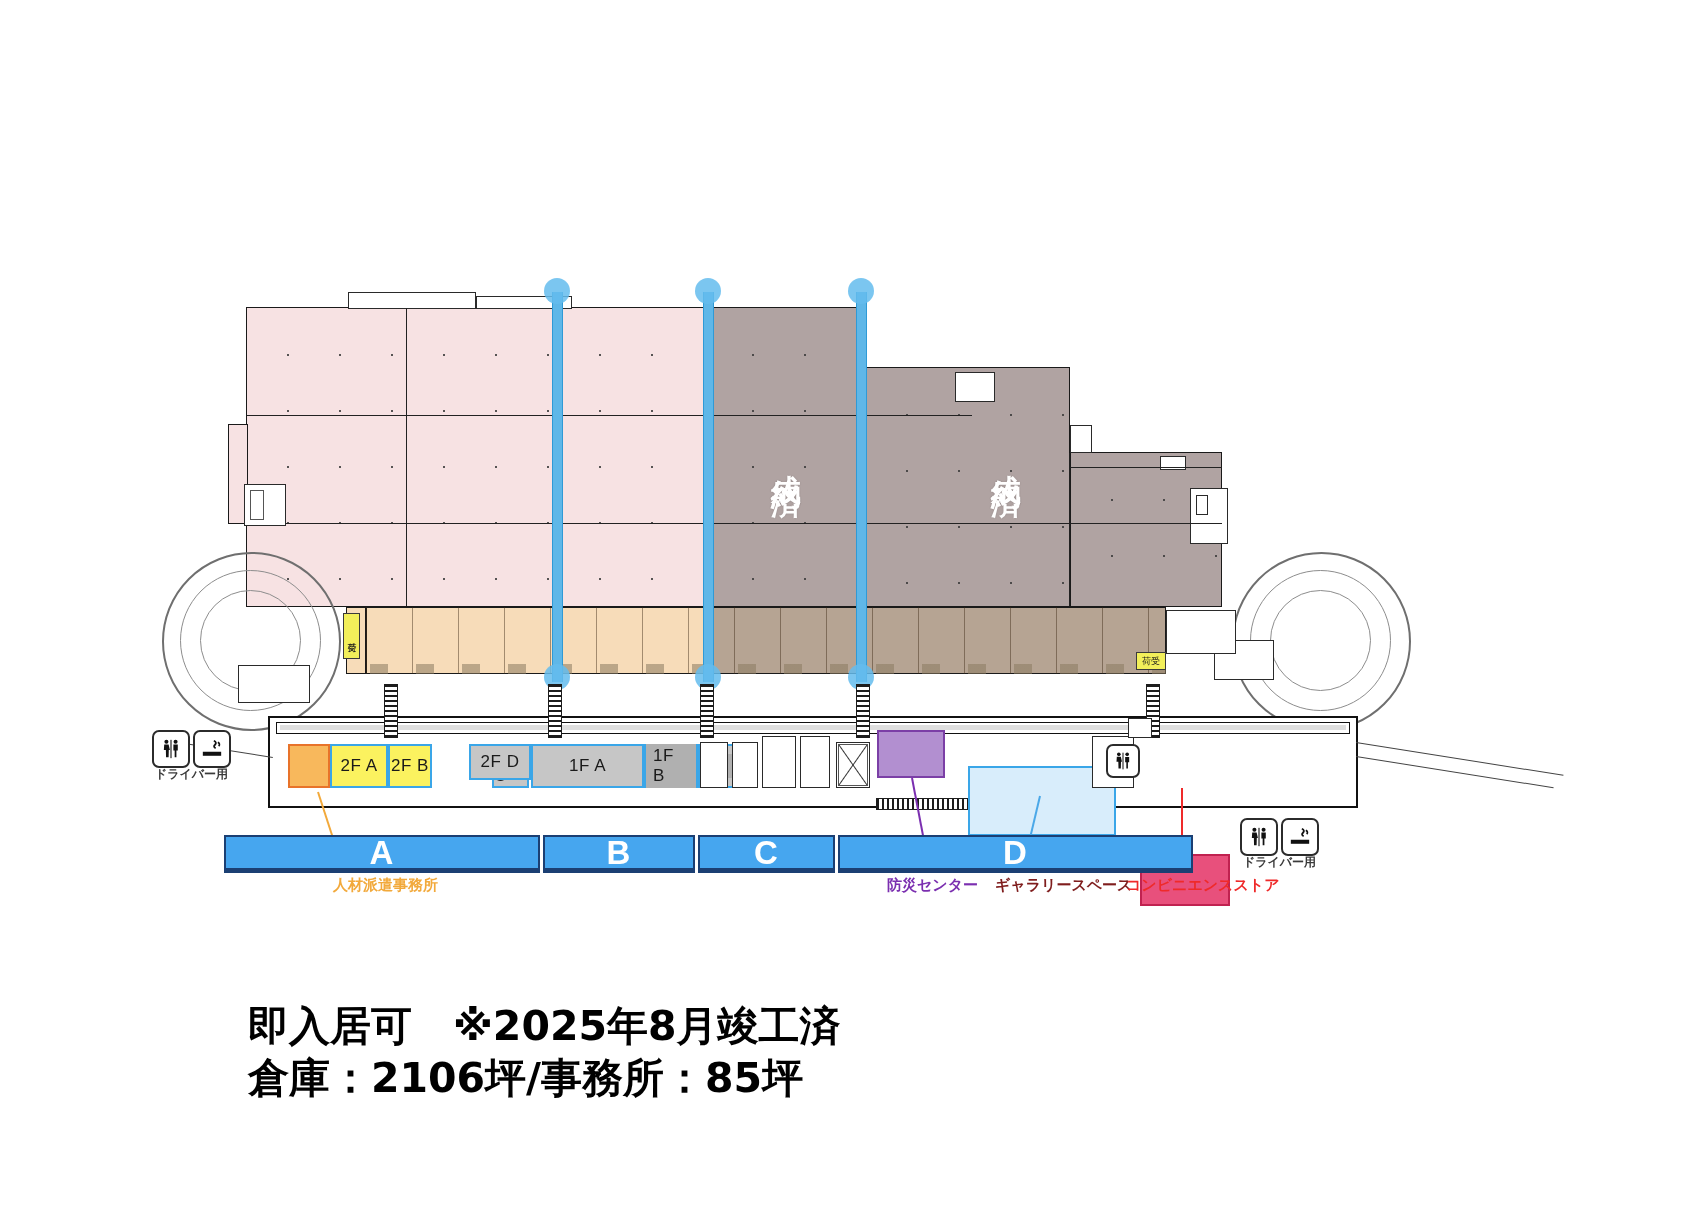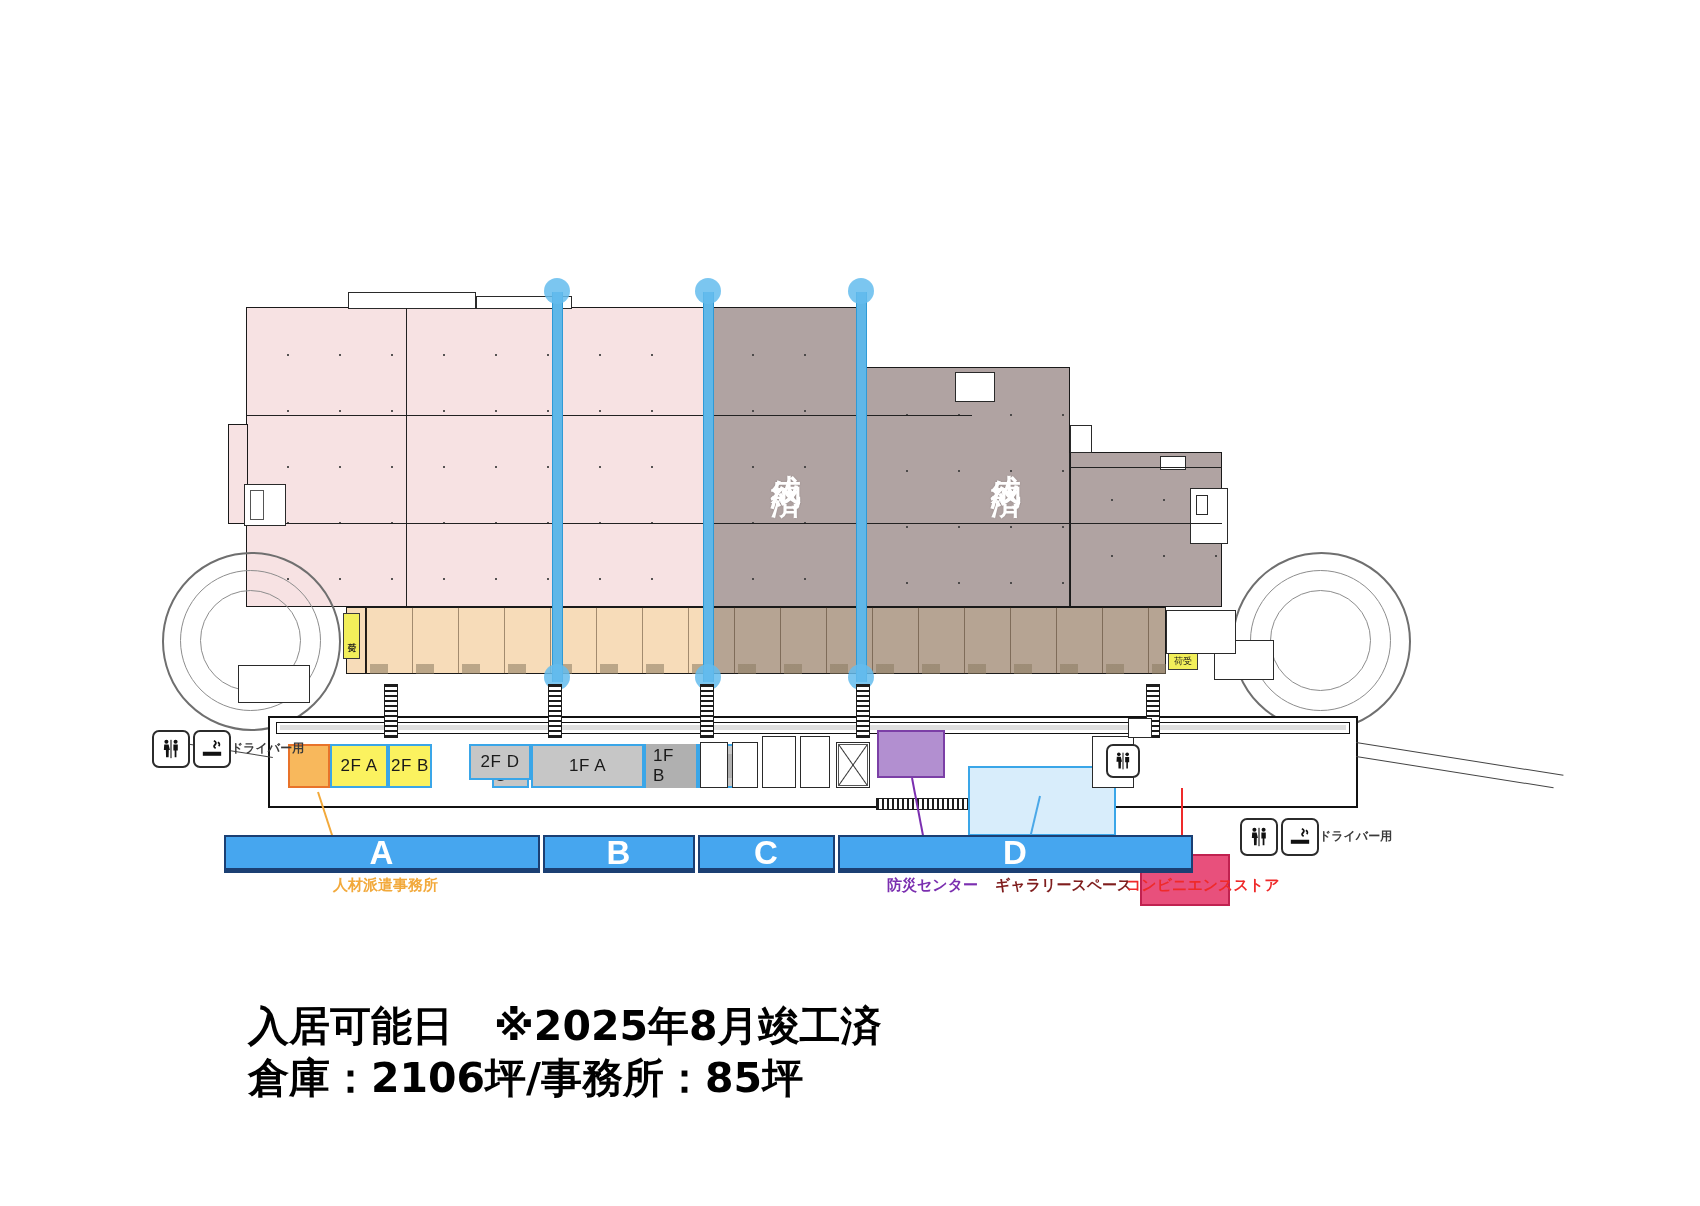--- a/index.html
+++ b/index.html
@@ -57,21 +57,21 @@
 
   
   .anno{position:absolute;font-weight:700;white-space:nowrap;
         font-family:"Liberation Sans","DejaVu Sans",sans-serif;}
   .anno-orange{color:#f2a93b;font-size:15px;}
   .anno-purple{color:#7b2fb0;font-size:15px;}
   .anno-blue{color:#7f1d1d;font-size:15px;}
   .anno-red{color:#ef2a2a;font-size:15px;}
 
   
-  .amen{position:absolute;display:flex;flex-direction:row;align-items:center;}
+  .amen{position:absolute;display:flex;flex-direction:column;align-items:center;}
   .amenrow{display:flex;gap:3px;}
   .amenicon{width:34px;height:34px;border:2px solid #2b2b2b;border-radius:7px;
             background:#fff;display:flex;align-items:center;justify-content:center;}
   .amenlabel{font-size:12px;color:#3a3a3a;font-weight:700;margin-top:-2px;
              font-family:"Liberation Sans","DejaVu Sans",sans-serif;}
 
   
   .stamp{position:absolute;color:#ffffff;font-size:30px;font-weight:700;
          writing-mode:vertical-rl;text-orientation:upright;letter-spacing:6px;
          font-family:"DejaVu Sans","Liberation Sans",sans-serif;
@@ -146,21 +146,21 @@
 
   <div class="plate plate-cream abs" style="left:346px;top:607px;width:20px;height:67px;"></div>
 
   <div class="abs" style="left:370px;top:664px;width:796px;height:10px;
        background:repeating-linear-gradient(to right,#8a7a60 0 18px, transparent 18px 46px);opacity:.55;"></div>
 
   <div class="abs" style="left:366px;top:607px;width:800px;height:67px;
        background-image:repeating-linear-gradient(to right, rgba(60,40,20,.45) 0 1px, transparent 1px 46px);"></div>
 
   <div class="nitag" style="left:343px;top:613px;width:15px;height:44px;">荷受</div>
-  <div class="nitag h" style="left:1168px;top:652px;width:28px;height:16px;">荷受</div>
+  <div class="nitag h" style="left:1136px;top:652px;width:28px;height:16px;">荷受</div>
 
   <div class="ejbar" style="left:552px;top:292px;height:390px;"></div>
   <div class="ejcap" style="left:544px;top:278px;"></div>
   <div class="ejcap" style="left:544px;top:664px;"></div>
 
   <div class="ejbar" style="left:703px;top:292px;height:390px;"></div>
   <div class="ejcap" style="left:695px;top:278px;"></div>
   <div class="ejcap" style="left:695px;top:664px;"></div>
 
   <div class="ejbar" style="left:856px;top:292px;height:390px;"></div>
@@ -317,20 +317,20 @@
           <path d="M14 3c2.6 1.1 2.8 3 1.3 4.3-1.6 1.4-1.3 3 .7 3.9" stroke="#111" stroke-width="2" fill="none"></path>
           <path d="M18.4 4.6c2.1 1.2 2.2 3 .9 4.2" stroke="#111" stroke-width="1.8" fill="none"></path>
         </svg>
       </div>
     </div>
     <div class="amenlabel">ドライバー用</div>
   </div>
 
   <div class="specwrap">
     <div class="specline">
-      <div class="specvalue">入居可能日　※2025年8月竣工済</div>
+      <div class="specvalue">即入居可　※2025年8月竣工済</div>
     </div>
     <div class="specline">
       <div class="specvalue">倉庫：2106坪/事務所：85坪</div>
     </div>
   </div>
 
 </div>
 
 </body></html>

